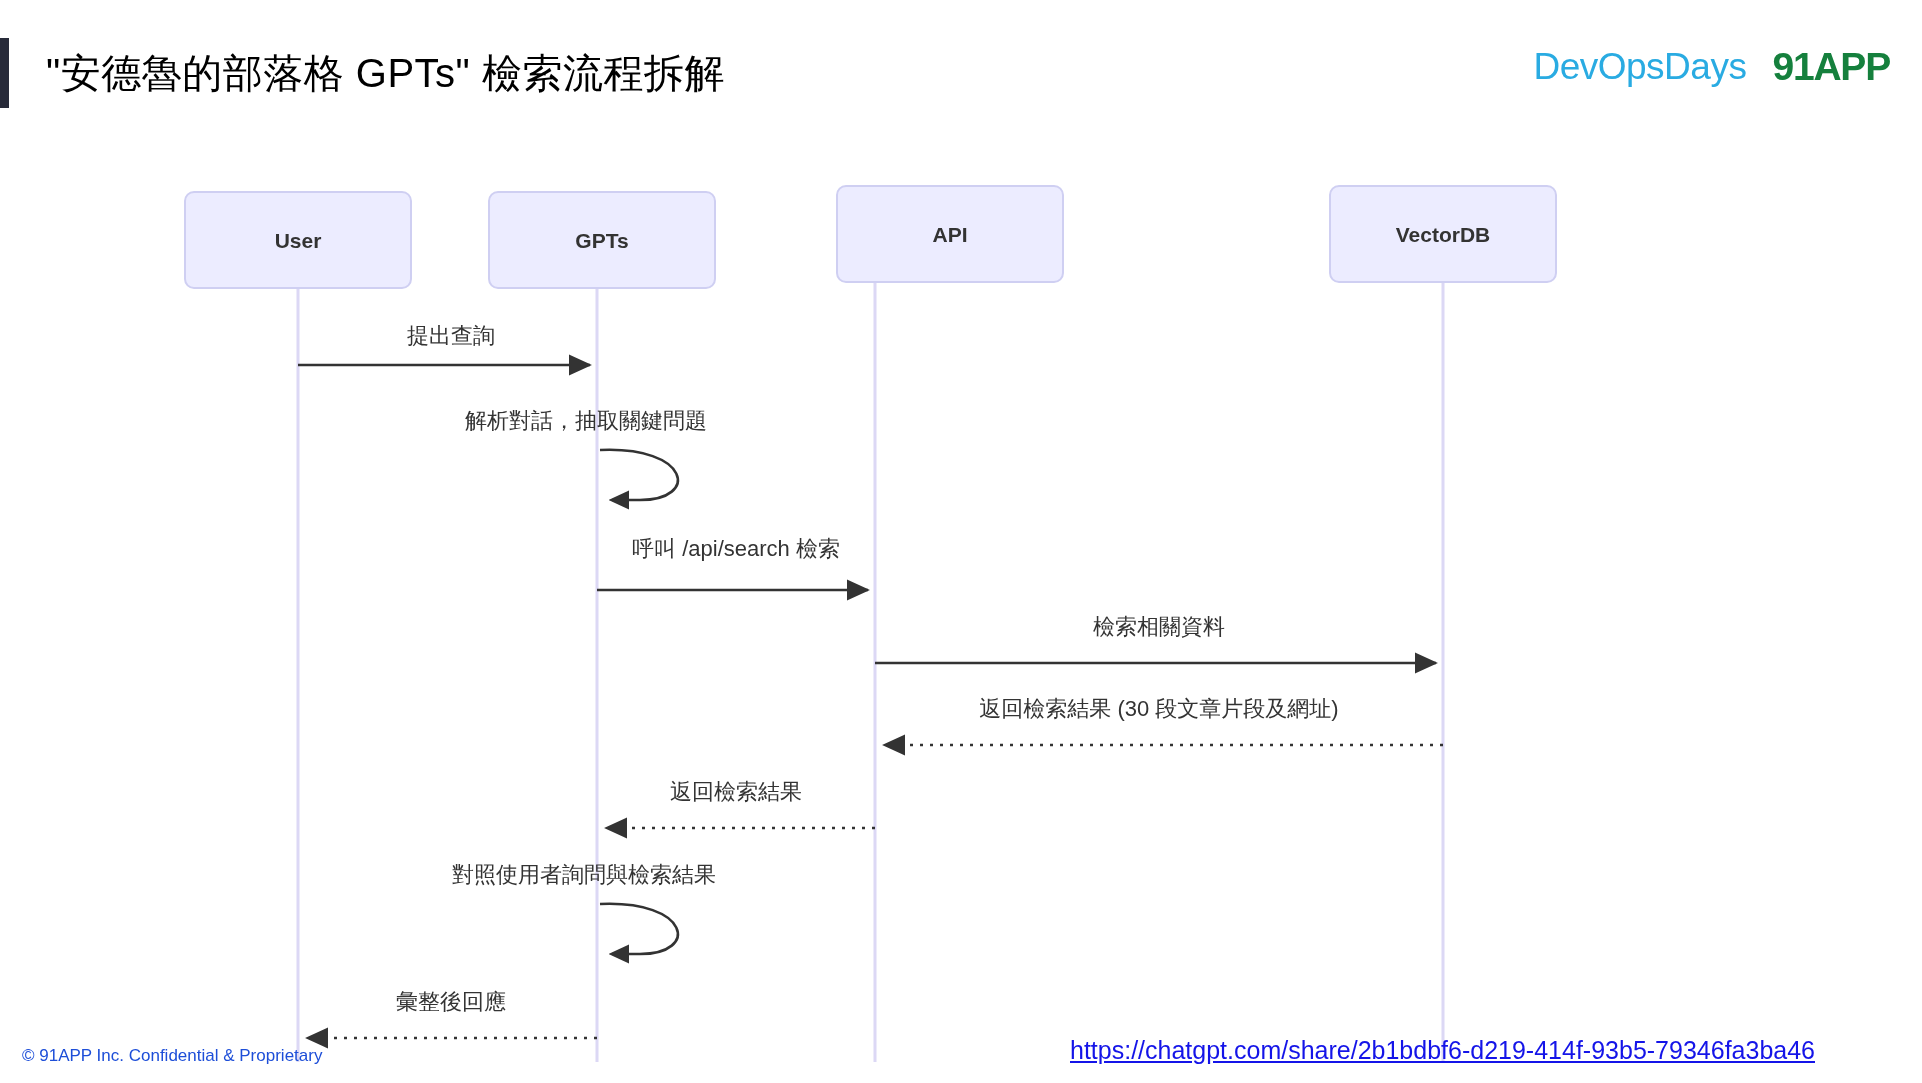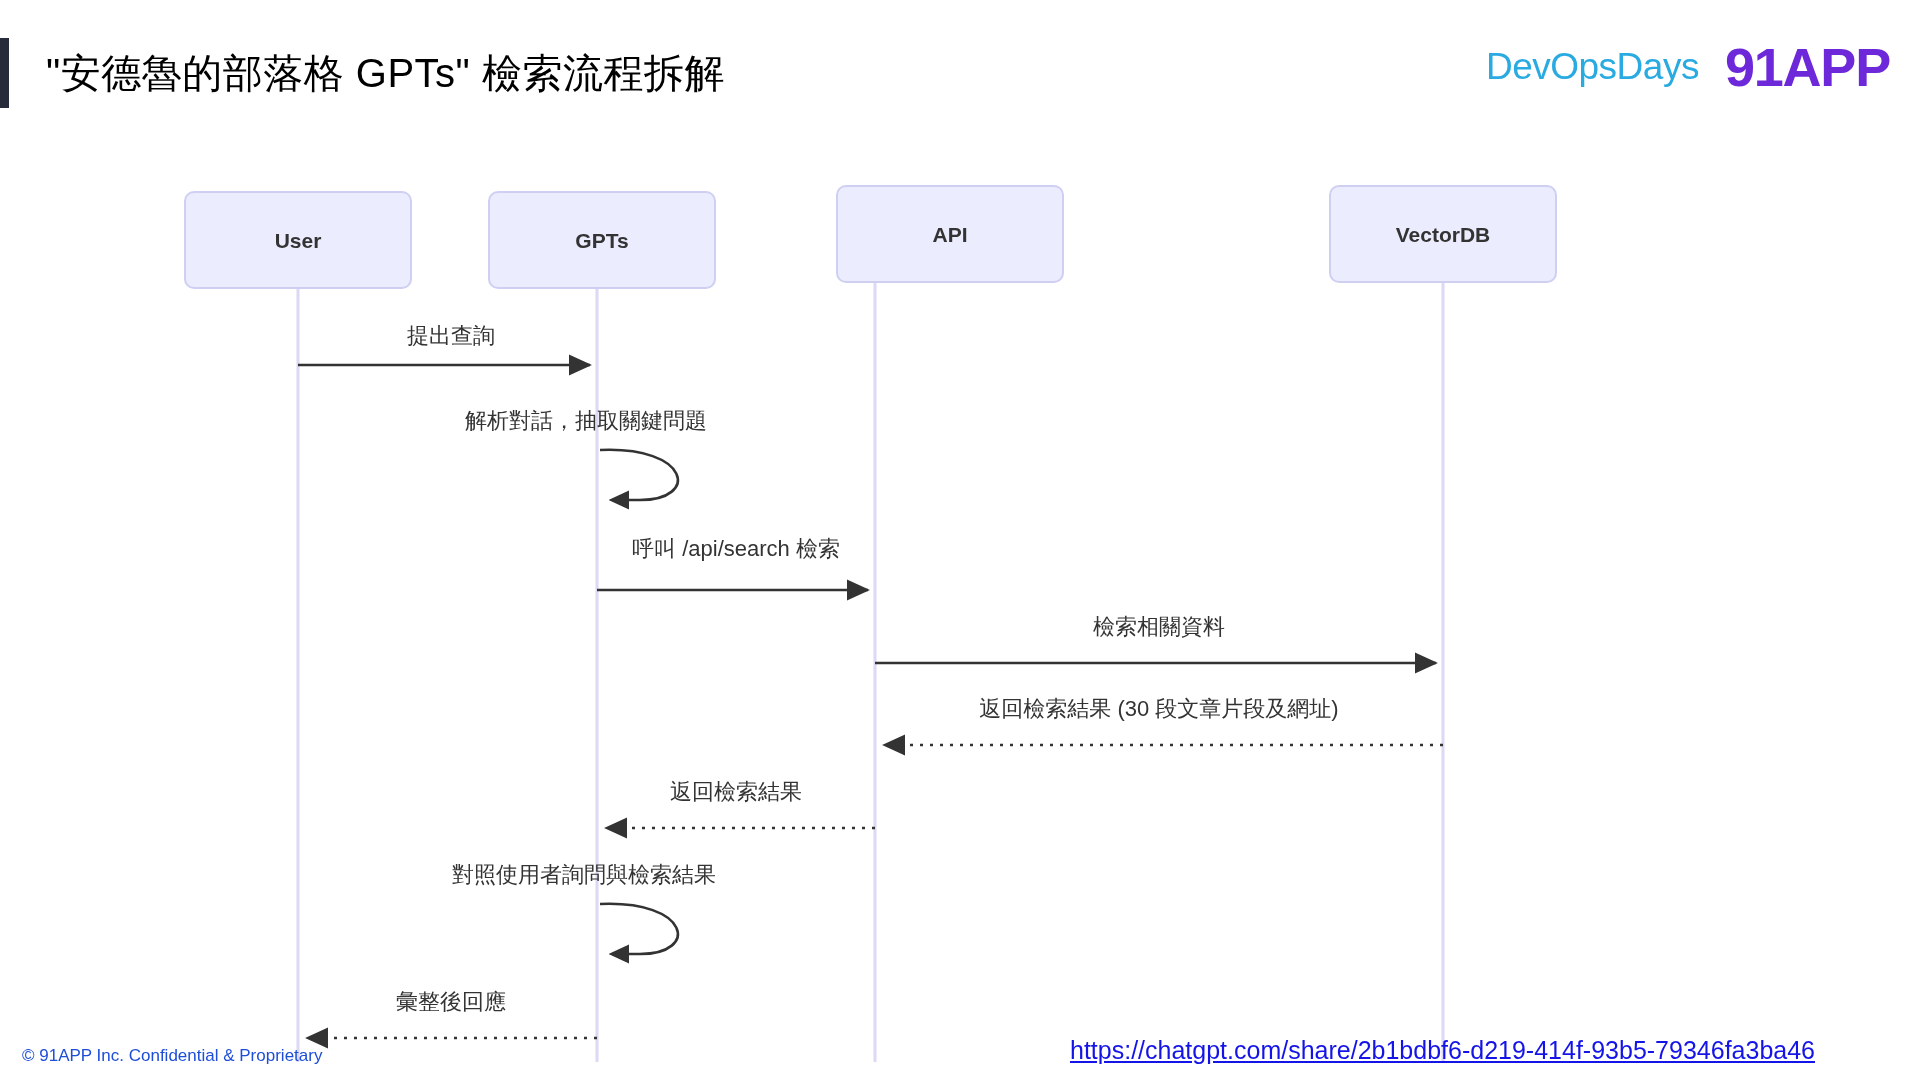--- a/index.html
+++ b/index.html
@@ -52,23 +52,23 @@
   }
   #devopsdays-logo {
     font-size: 37px;
     line-height: 46px;
     color: #29ABE2;
     font-weight: 300;
     letter-spacing: -0.5px;
     white-space: nowrap;
   }
   #app91-logo {
-    font-size: 54px;
+    font-size: 39px;
     line-height: 46px;
-    color: #6d28d9;
+    color: #15803d;
     font-weight: 700;
     letter-spacing: -1.2px;
     white-space: nowrap;
   }
 
   
   #sequence-diagram {
     position: absolute;
     left: 0;
     top: 0;

